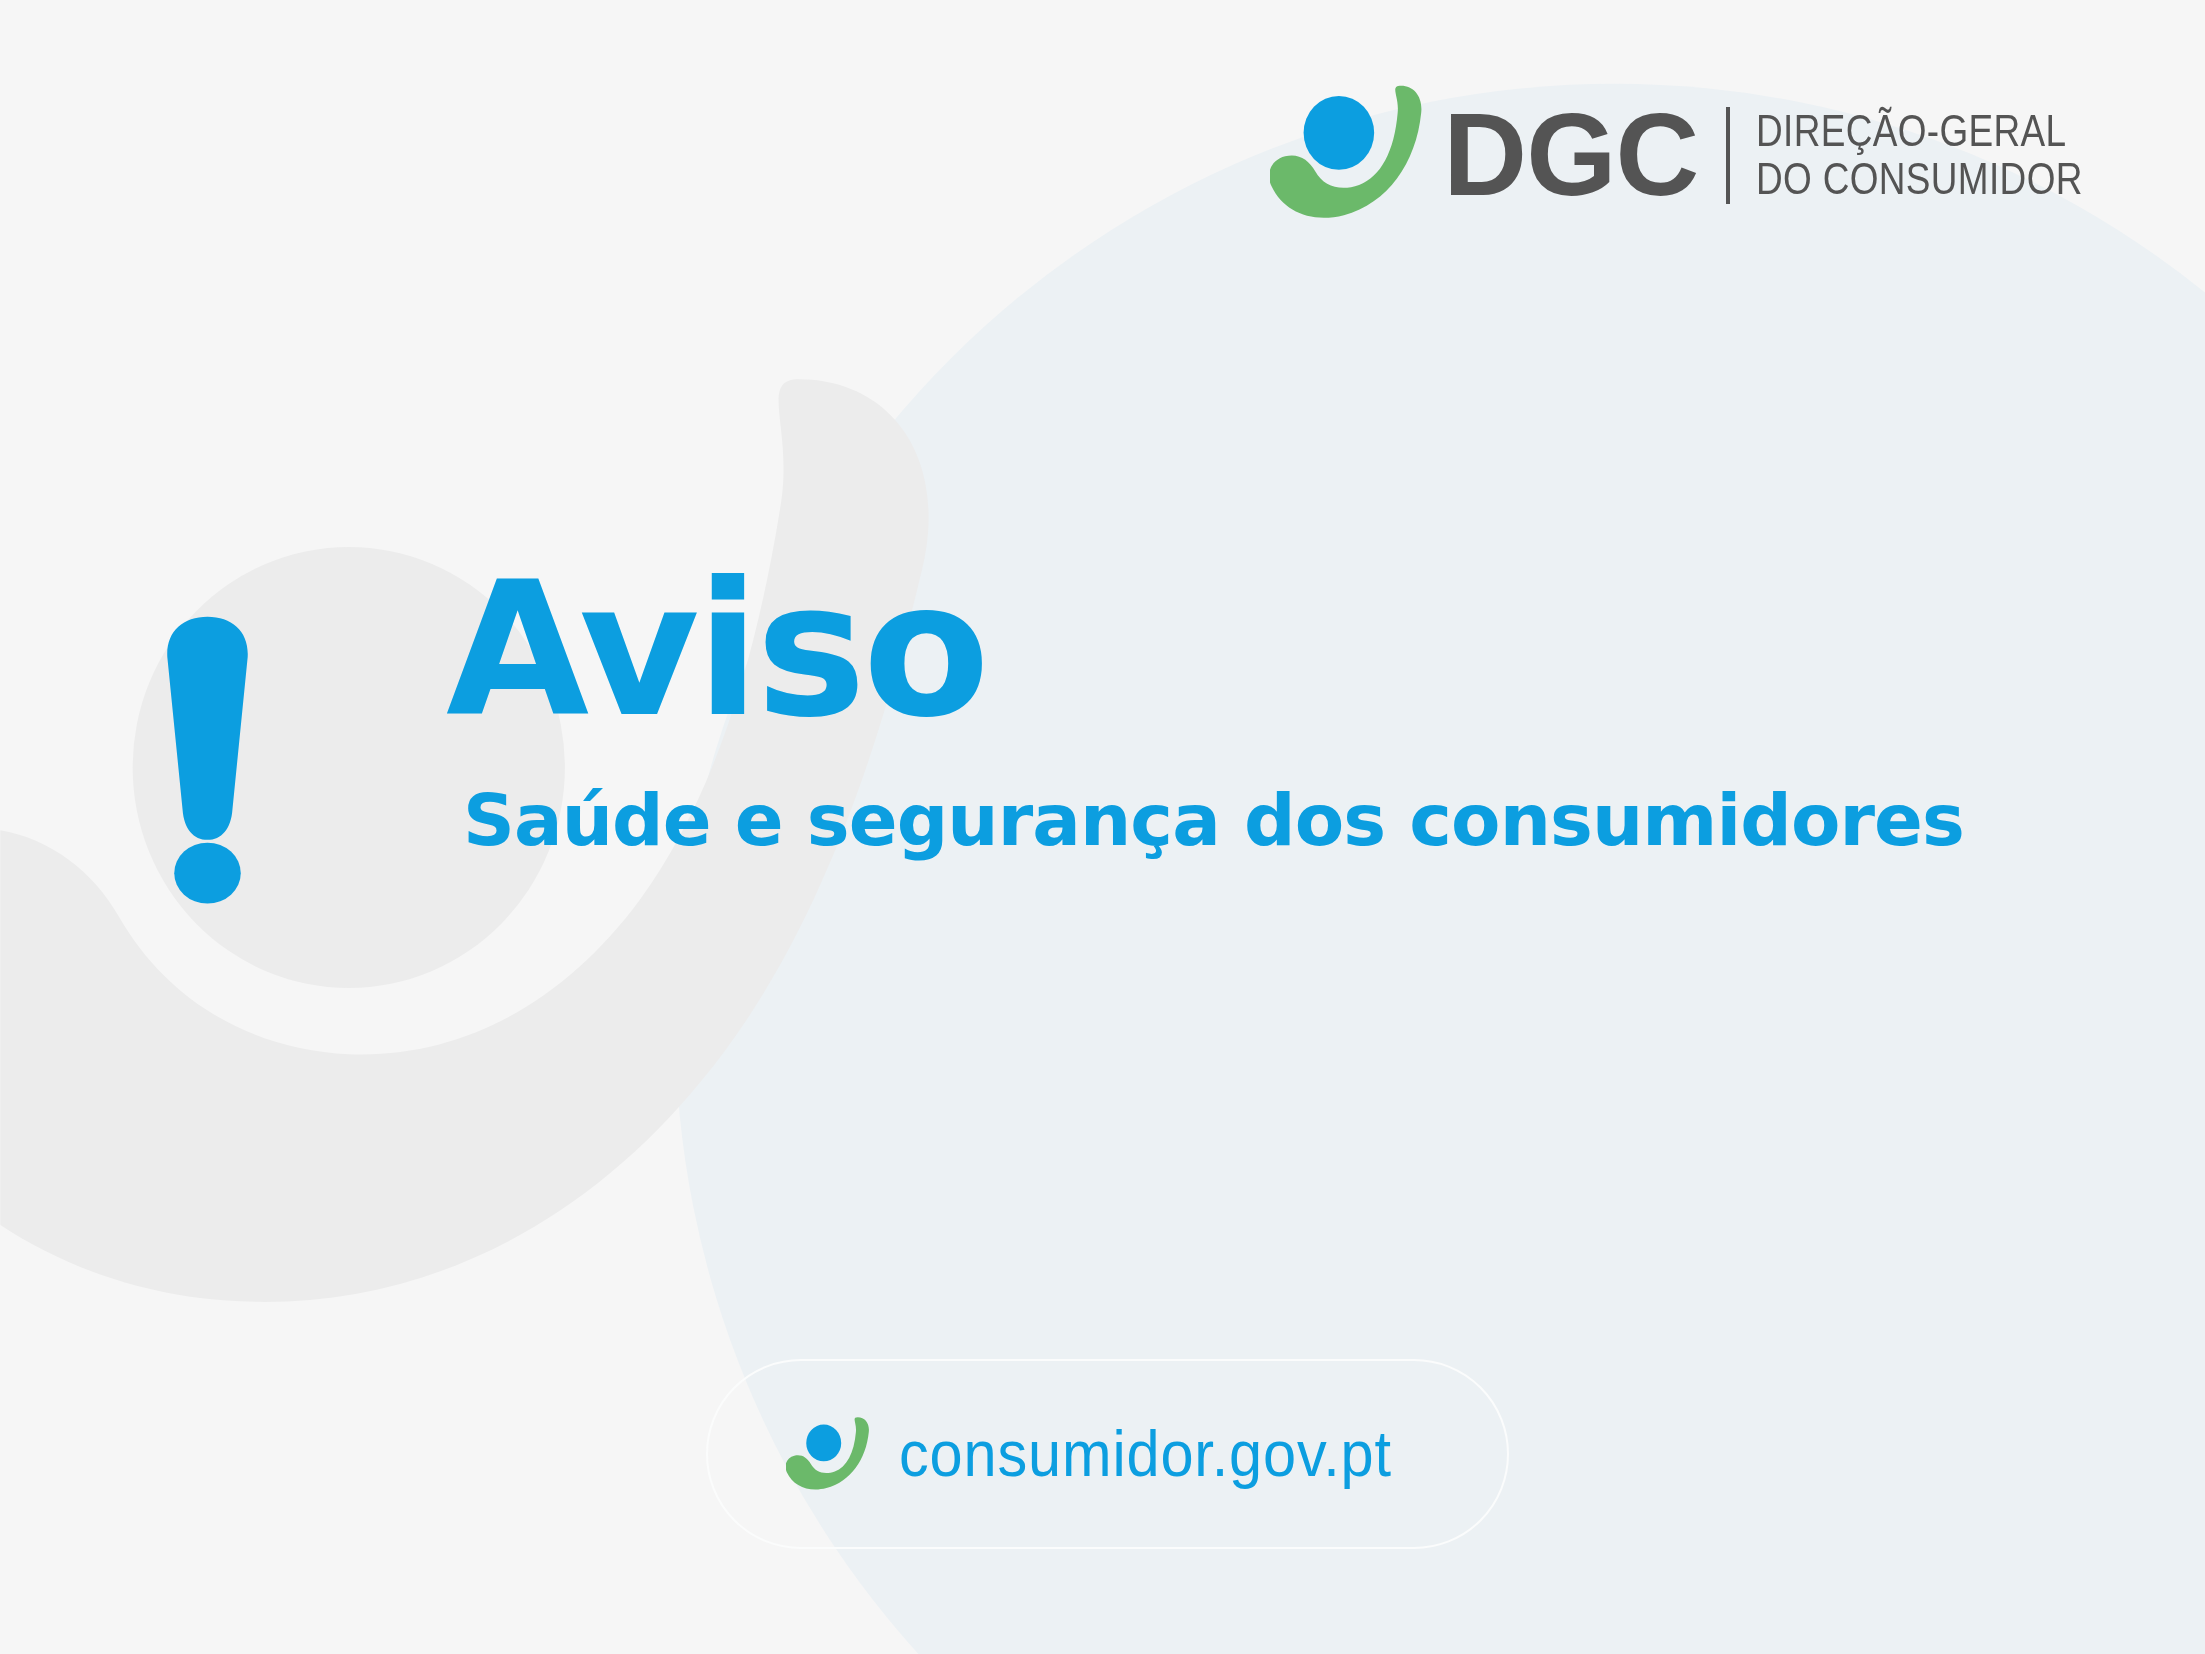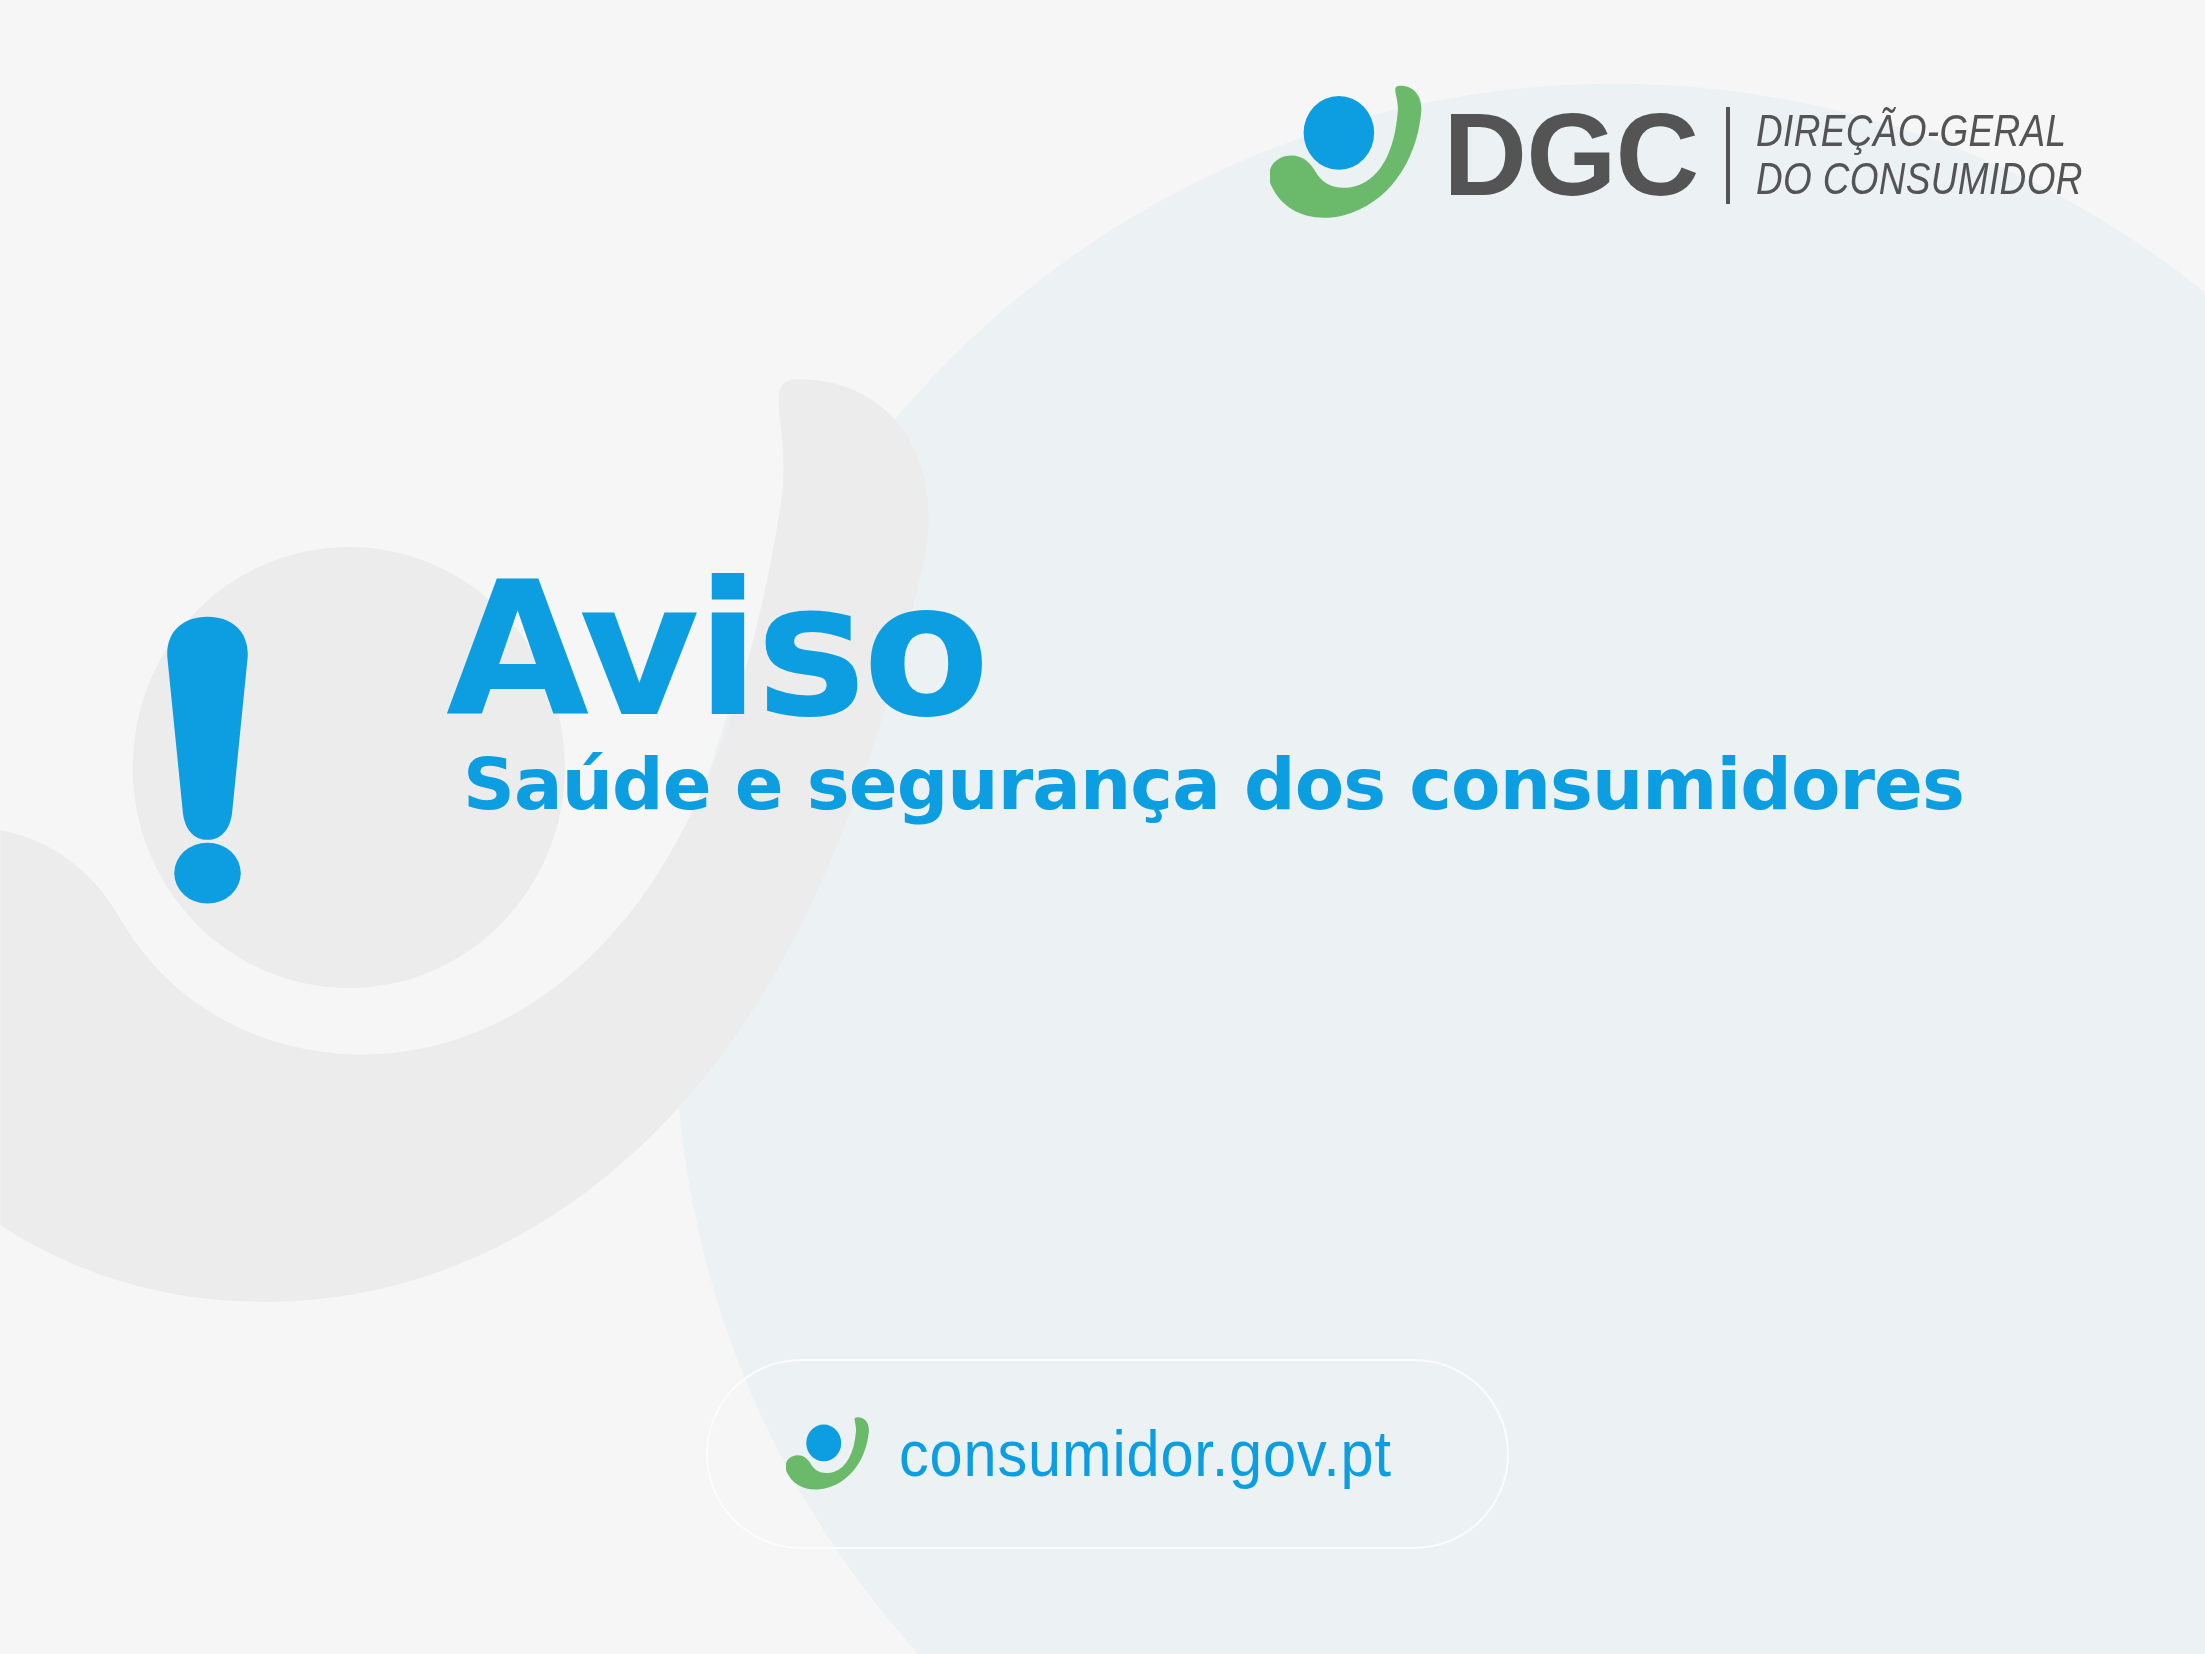--- a/index.html
+++ b/index.html
@@ -40,21 +40,20 @@
   }
   .brand-rule{
     width:3.5px;height:97px;
     background:#545454;
     margin:5.3px 26.5px 0 28px;
     flex:0 0 auto;
   }
   .brand-sub{
     display:flex;flex-direction:column;justify-content:flex-end;
     margin-top:3.5px;
-    font-style:italic;
   }
   .brand-sub-line{
     font-family:"Liberation Sans","DejaVu Sans",sans-serif;
     font-weight:400;
     font-size:44px;
     letter-spacing:0.4px;
     color:#545454;
     line-height:1.08;
     transform:scaleX(0.84);
     transform-origin:left center;
@@ -67,20 +66,21 @@
     left:313px;top:565px;
     display:flex;align-items:flex-start;
   }
   .bang{
     width:141px;height:291px;flex:0 0 auto;
     margin-left:-176px;margin-top:49px;
   }
   .headline-text{
     display:flex;flex-direction:column;
     margin-left:168px;
+    gap:36px;
   }
   .title{
     font-family:"DejaVu Sans","Liberation Sans",sans-serif;
     font-weight:700;
     font-size:185px;
     line-height:0.92;
     letter-spacing:-3.5px;
     color:#0c9ee0;
     white-space:nowrap;
   }

